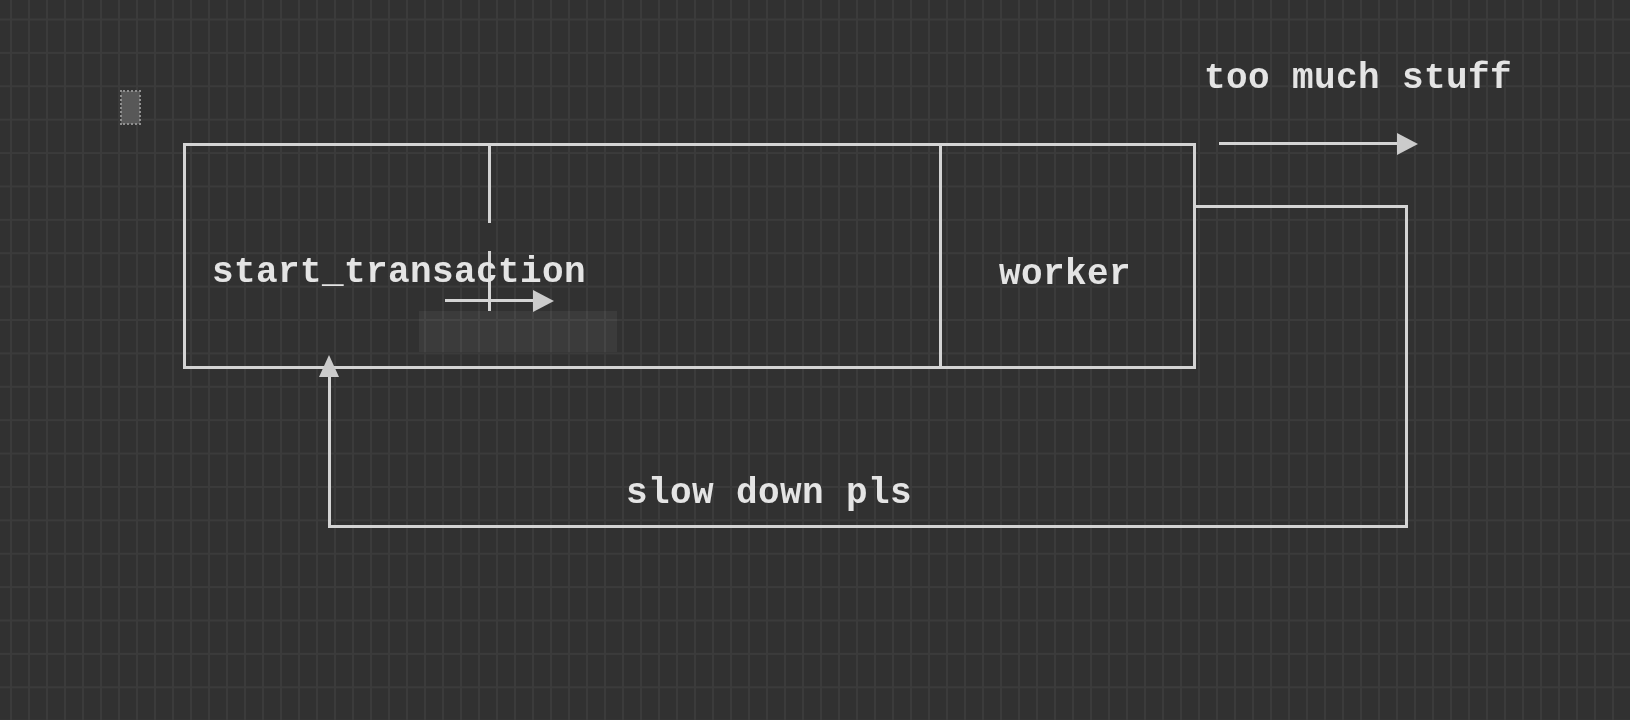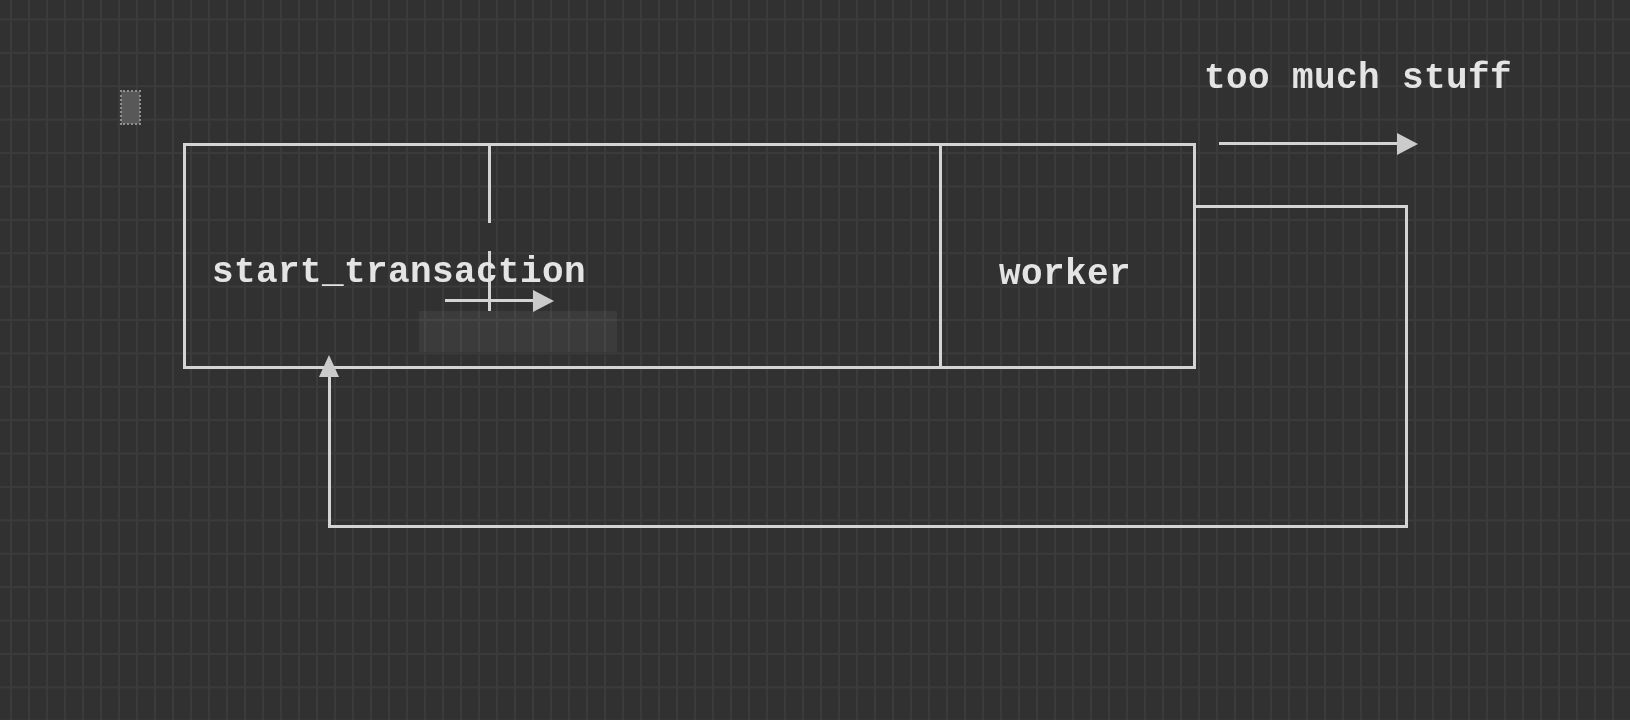--- a/index.html
+++ b/index.html
@@ -86,14 +86,15 @@
   <div class="head-up" id="loop-arrow-head"></div>
 
   <div class="t" id="t-start">start_transaction</div>
 
   <div class="hl" id="ds-highlight"></div>
 
   <div class="t" id="t-worker">worker</div>
 
   <div class="t" id="t-toomuch1">too much stuff</div>
 
+  <div class="t" id="t-slowdown">slow down pls</div>
 
 </div>
 
 </body></html>

